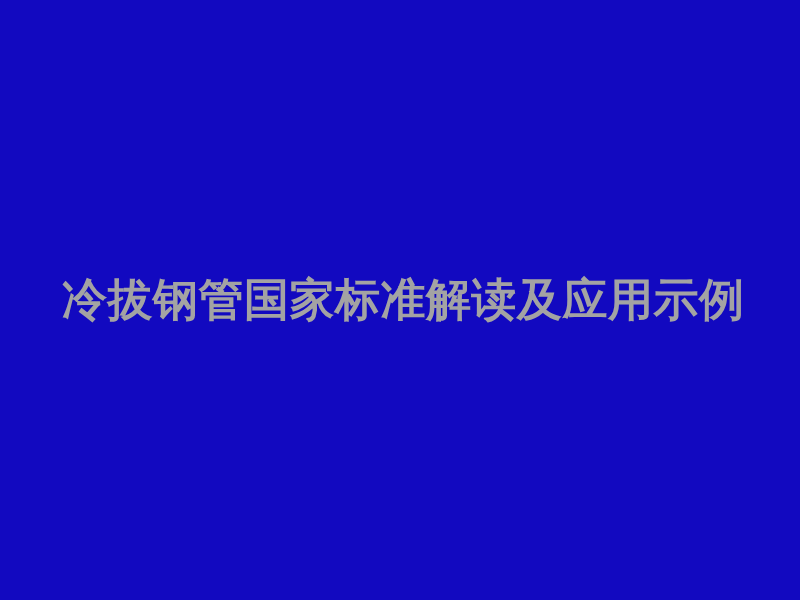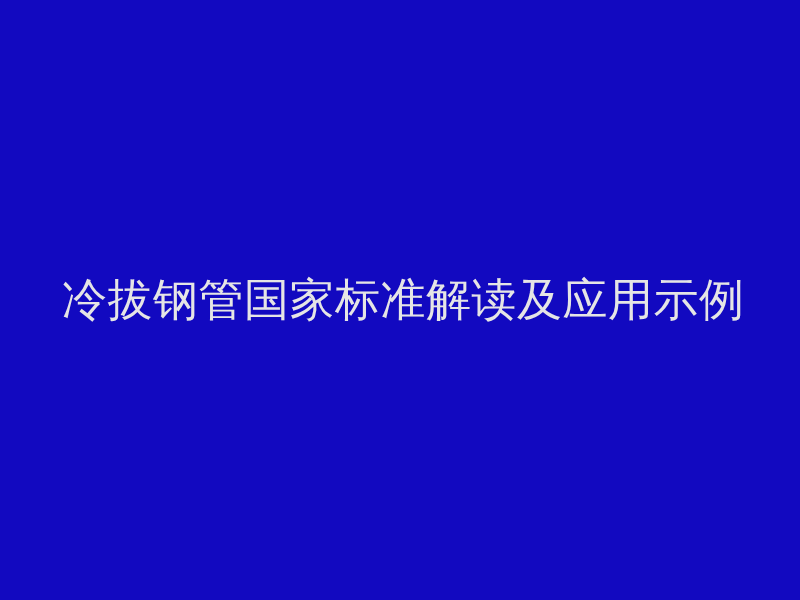--- a/index.html
+++ b/index.html
@@ -46,15 +46,15 @@
     letter-spacing: 0.5px;
     white-space: nowrap;
     text-align: left;
   }
 </style>
 </head>
 <body>
 
 <div id="slide" style="background: rgb(18, 9, 192);">
   <div id="title-block">
-    <h1 id="slide-title" style="color: #e5e5e5;">冷拔钢管国家标准解读及应用示例</h1>
+    <h1 id="slide-title" style="color: #a3a3a3; font-weight: bold;">冷拔钢管国家标准解读及应用示例</h1>
   </div>
 </div>
 
 </body></html>

